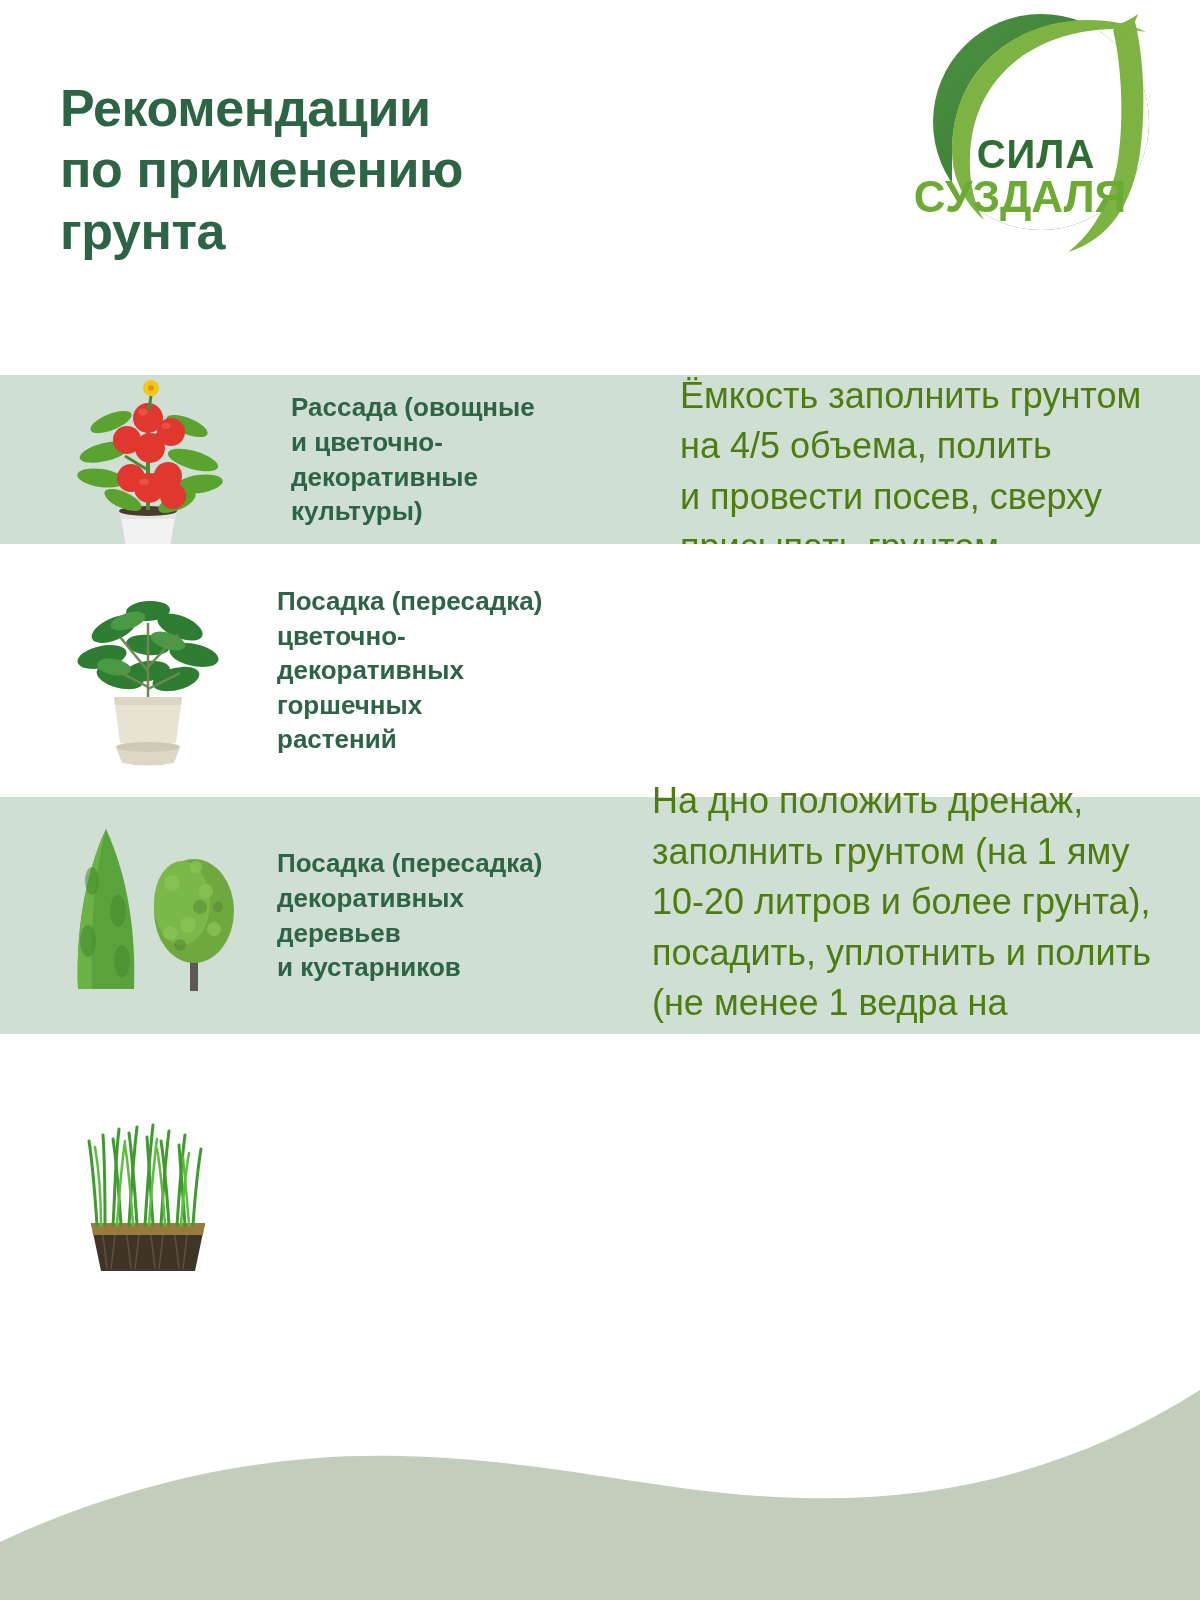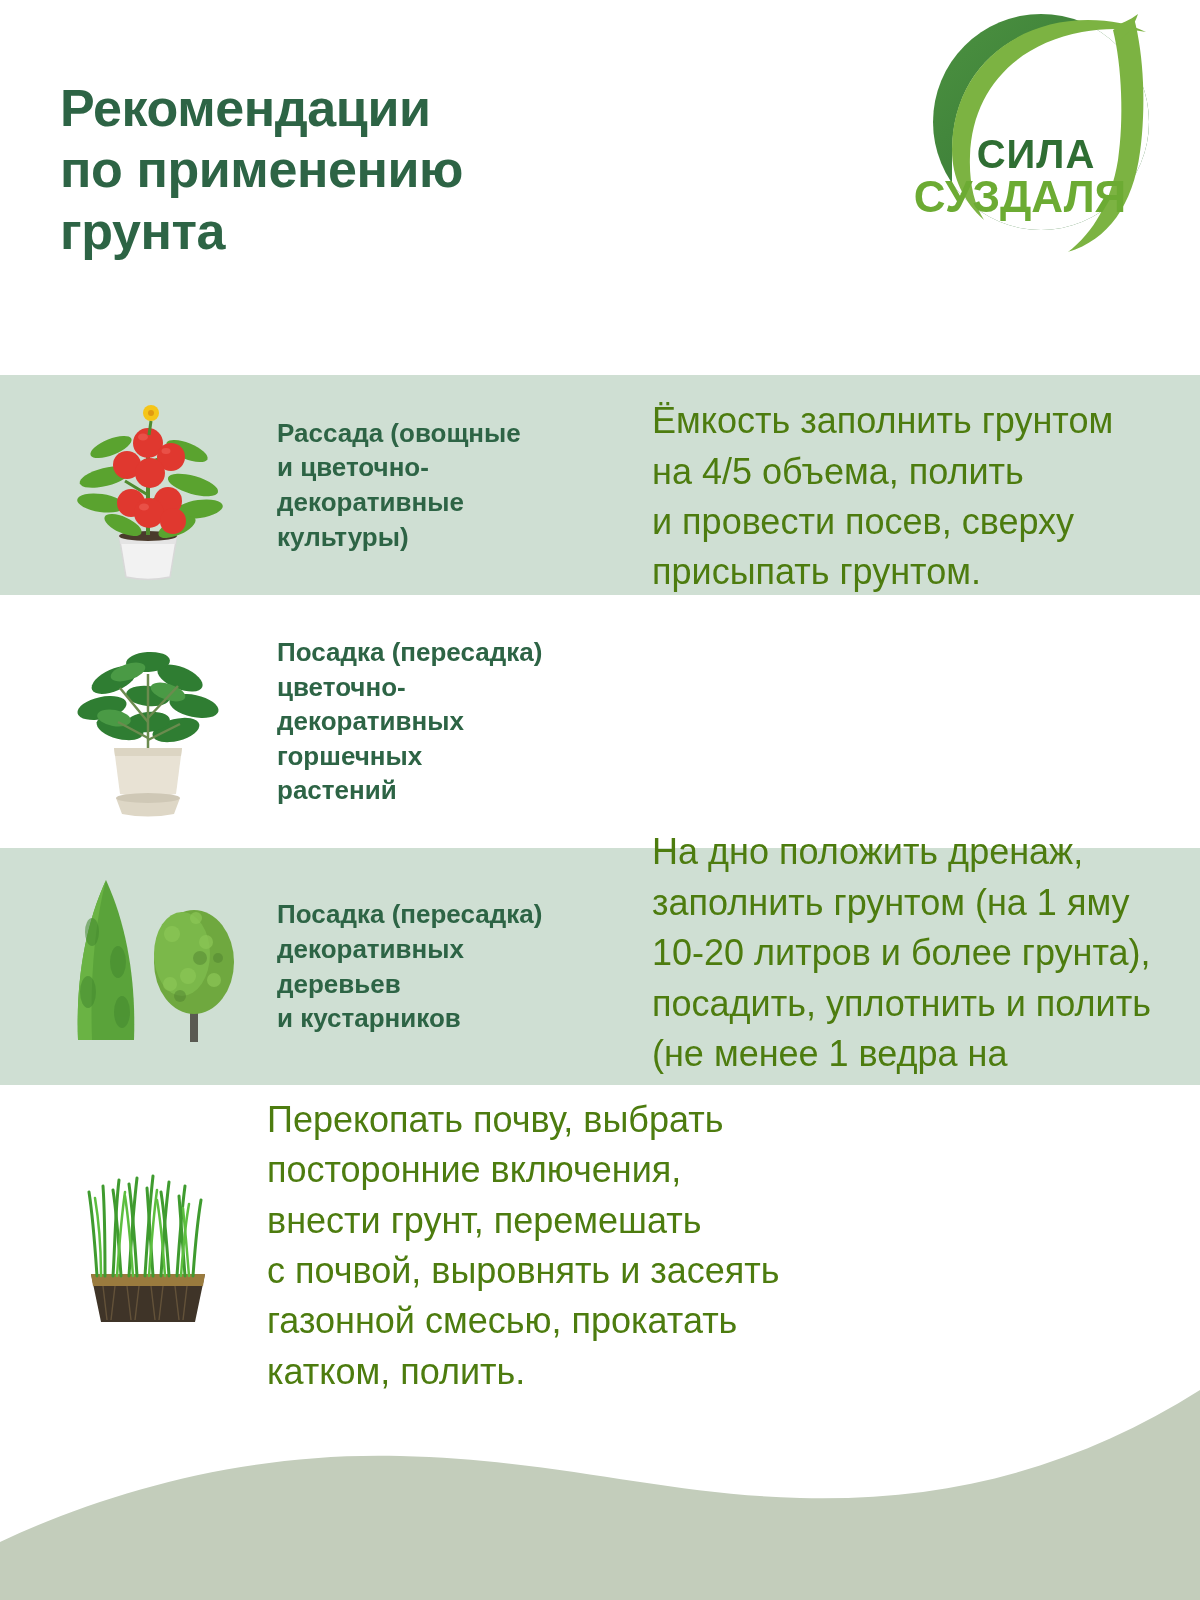--- a/index.html
+++ b/index.html
@@ -67,21 +67,21 @@
   .row {
     position: relative;
     display: flex;
     align-items: center;
     width: 1200px;
     padding: 0 40px 0 40px;
   }
   .row.tinted { background: #cfdfd3; }
   .row.plain  { background: #ffffff; }
 
-  .row-r1 { height: 220px; }
+  .row-r1 { height: 169px; gap: 14px; }
   .row-r2 { height: 253px; }
   .row-r3 { height: 237px; }
   .row-r4 { height: 298px; }
 
   .row-figure {
     flex: 0 0 215px;
     height: 100%;
     position: relative;
     display: flex;
     align-items: center;
@@ -342,26 +342,20 @@
             <path d="M48 142 C 48 114, 46 88, 42 64"></path>
             <path d="M64 142 C 66 114, 68 86, 72 58"></path>
             <path d="M80 142 C 78 114, 76 88, 72 62"></path>
             <path d="M96 142 C 98 114, 100 86, 104 56"></path>
             <path d="M112 142 C 110 114, 108 88, 104 66"></path>
             <path d="M128 142 C 130 116, 132 92, 136 70"></path>
             <path d="M136 142 C 134 116, 132 94, 130 74"></path>
           </g>
         </svg>
       </div>
-      <div class="row-desc">Перекопать почву, выбрать
-посторонние включения,
-внести грунт, перемешать
-с почвой, выровнять и засеять
-газонной смесью, прокатать
-катком, полить.</div>
     </div>
 
   </div>
 
   <div class="bottom-wave">
     <svg viewBox="0 0 1200 230" preserveAspectRatio="none" xmlns="http://www.w3.org/2000/svg">
       <path d="M0 172 C 110 120, 250 82, 400 86 C 560 90, 660 124, 800 128
                C 950 132, 1080 96, 1200 20 L 1200 230 L 0 230 Z" fill="#c3cdbb"></path>
     </svg>
   </div>

